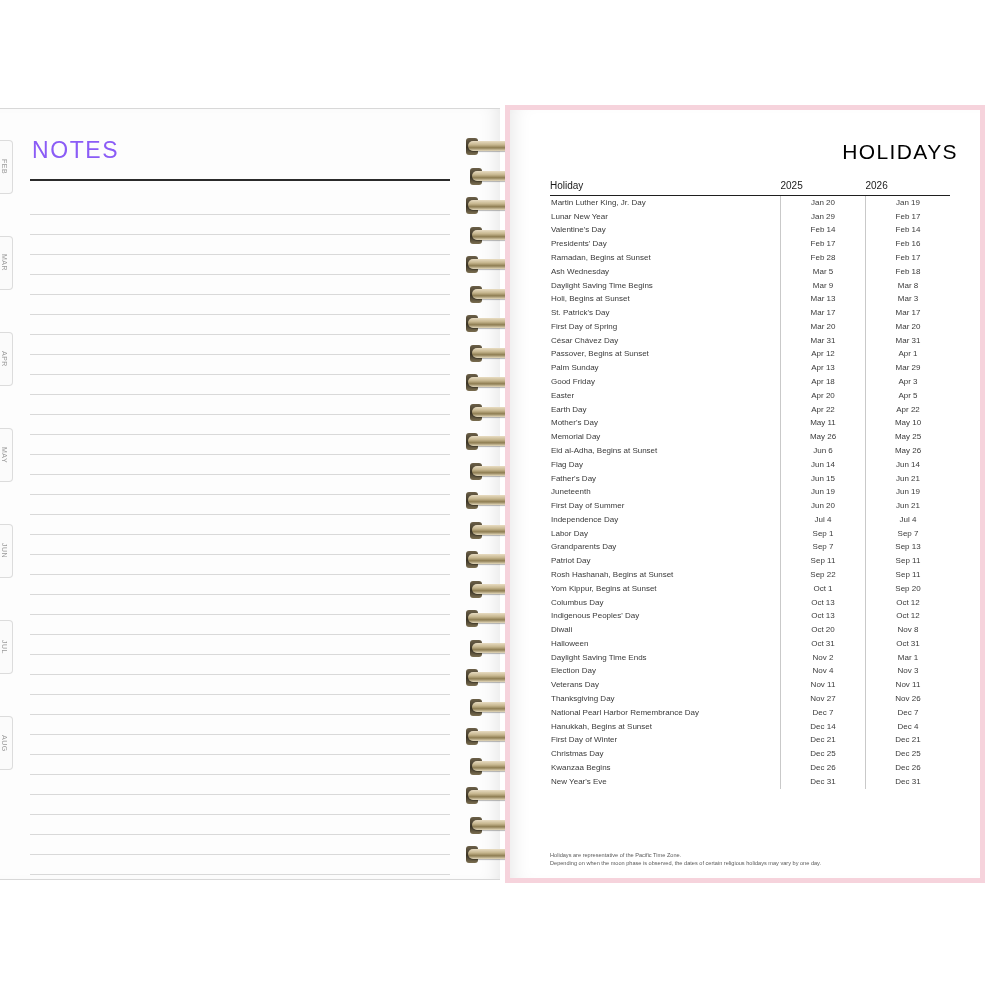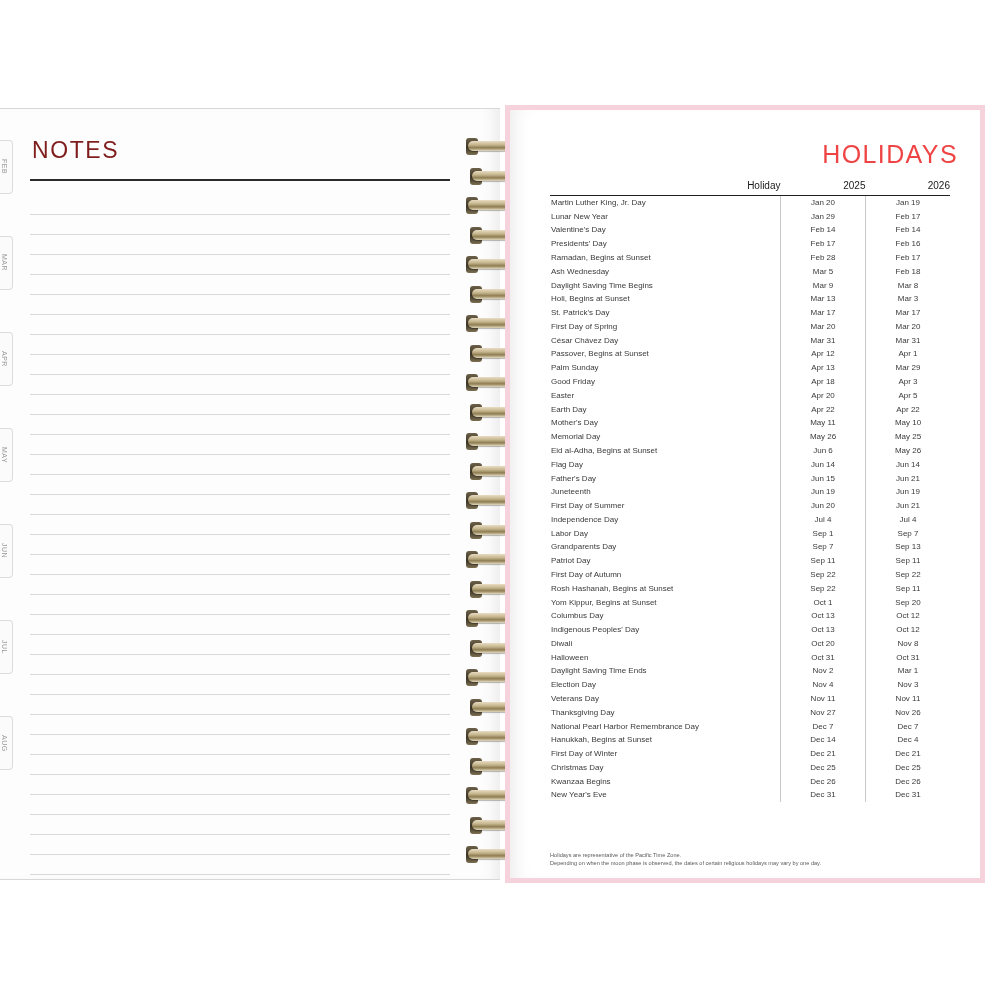--- a/index.html
+++ b/index.html
@@ -36,21 +36,21 @@
     border-bottom: 1px solid #d8d8d8;
     box-shadow: inset -14px 0 18px -12px rgba(0,0,0,0.10);
     overflow: hidden;
   }
   .notes-title {
     position: absolute;
     left: 32px;
     top: 28px;
     font-size: 23px;
     letter-spacing: 1.6px;
-    color: #7f1d1d;
+    color: #8b5cf6;
     font-weight: 400;
   }
   .notes-rule-top {
     position: absolute;
     left: 30px;
     top: 70px;
     width: 420px;
     height: 2px;
     background: #2b2b2b;
   }
@@ -143,41 +143,41 @@
   .right-inner {
     position: absolute;
     left: 0; top: 0;
     width: 100%; height: 100%;
     padding: 0;
   }
   .holidays-title {
     position: absolute;
     right: 22px;
     top: 30px;
-    font-size: 25px;
+    font-size: 21px;
     letter-spacing: 1.4px;
-    color: #ef4444;
+    color: #000000;
   }
   .table-wrap {
     position: absolute;
     left: 40px;
     top: 70px;
     width: 400px;
   }
   table.holidays {
     border-collapse: collapse;
     width: 400px;
     font-size: 8px;
     color: #3a3a3a;
   }
   table.holidays thead th {
     font-size: 10px;
     font-weight: 400;
     color: #1a1a1a;
-    text-align: right;
+    text-align: left;
     padding: 0 0 4px 0;
     border-bottom: 1.6px solid #1f1f1f;
   }
   table.holidays thead th.yr {
     width: 84px;
   }
   table.holidays tbody td {
     padding: 1.9px 0;
     line-height: 10px;
     white-space: nowrap;
@@ -540,25 +540,20 @@
                 <td class="name">Grandparents Day</td>
                 <td class="yr">Sep 7</td>
                 <td class="yr">Sep 13</td>
               </tr>
               <tr>
                 <td class="name">Patriot Day</td>
                 <td class="yr">Sep 11</td>
                 <td class="yr">Sep 11</td>
               </tr>
               <tr>
-                <td class="name">First Day of Autumn</td>
-                <td class="yr">Sep 22</td>
-                <td class="yr">Sep 22</td>
-              </tr>
-              <tr>
                 <td class="name">Rosh Hashanah, Begins at Sunset</td>
                 <td class="yr">Sep 22</td>
                 <td class="yr">Sep 11</td>
               </tr>
               <tr>
                 <td class="name">Yom Kippur, Begins at Sunset</td>
                 <td class="yr">Oct 1</td>
                 <td class="yr">Sep 20</td>
               </tr>
               <tr>

